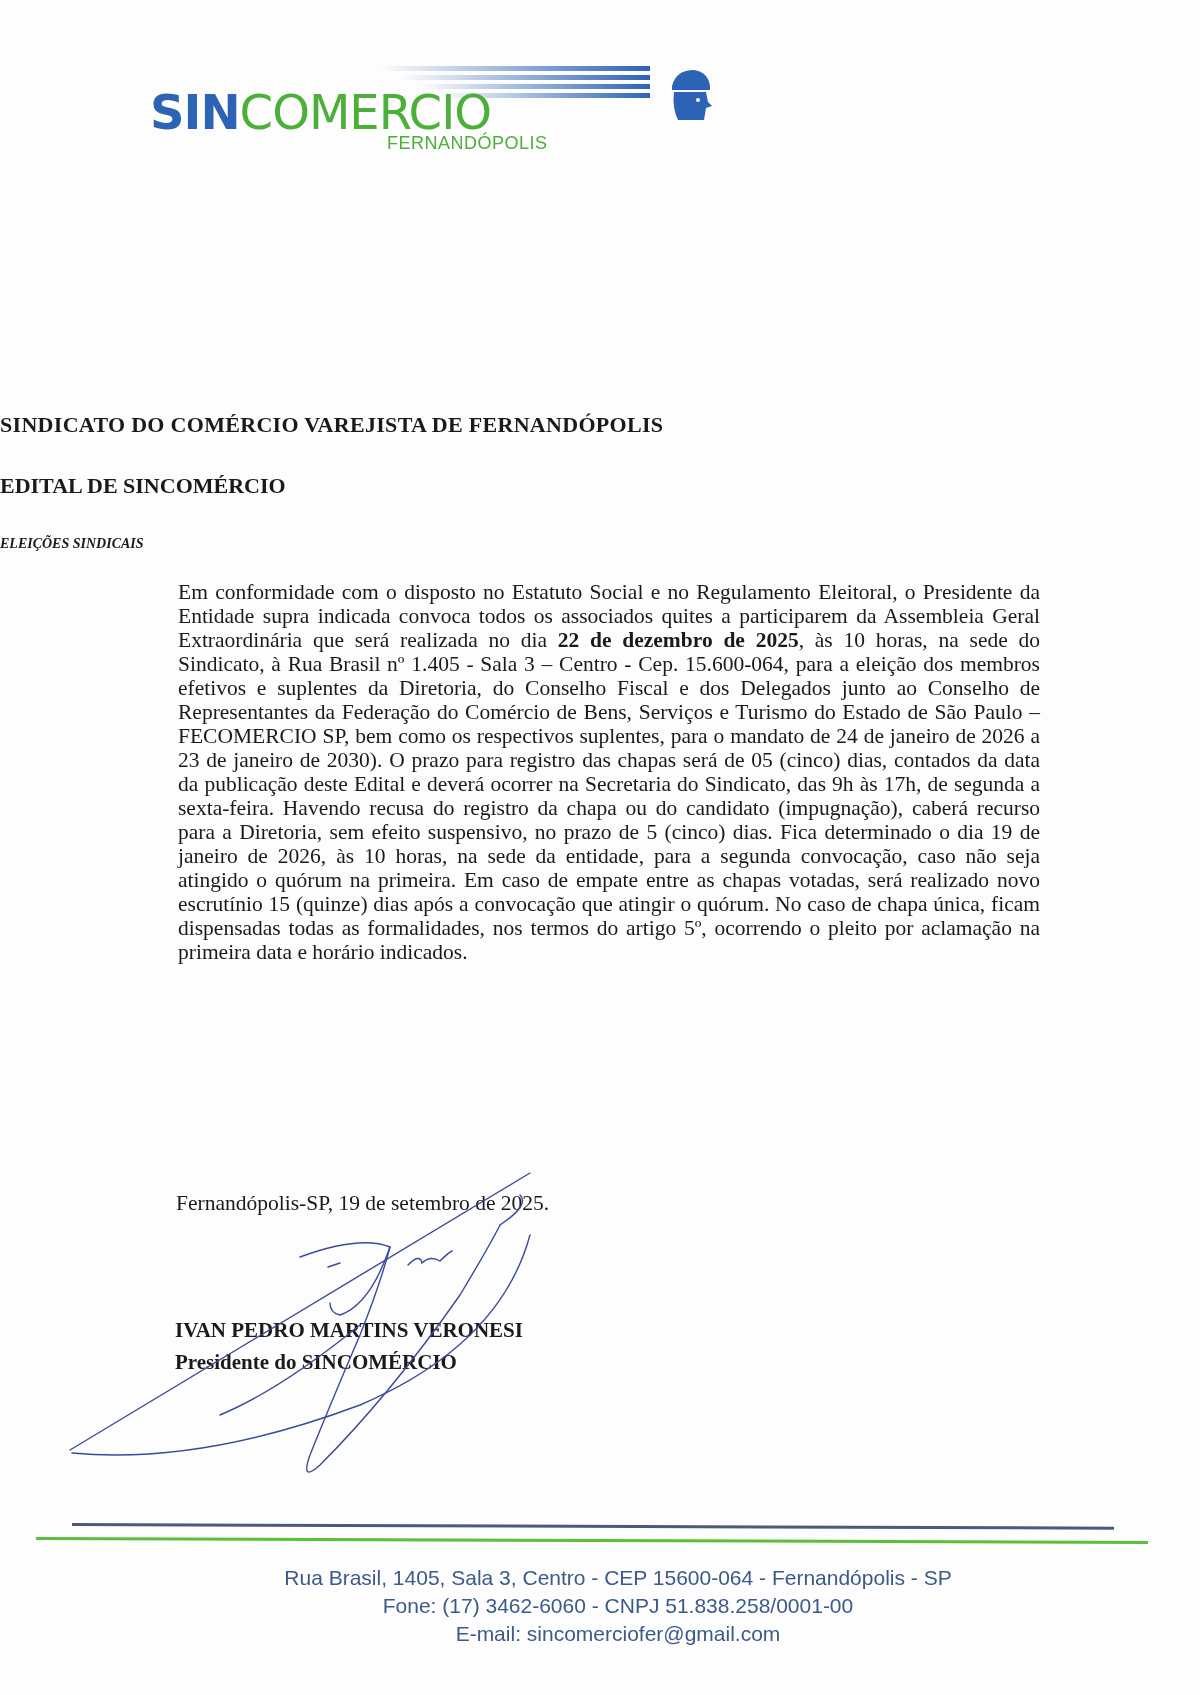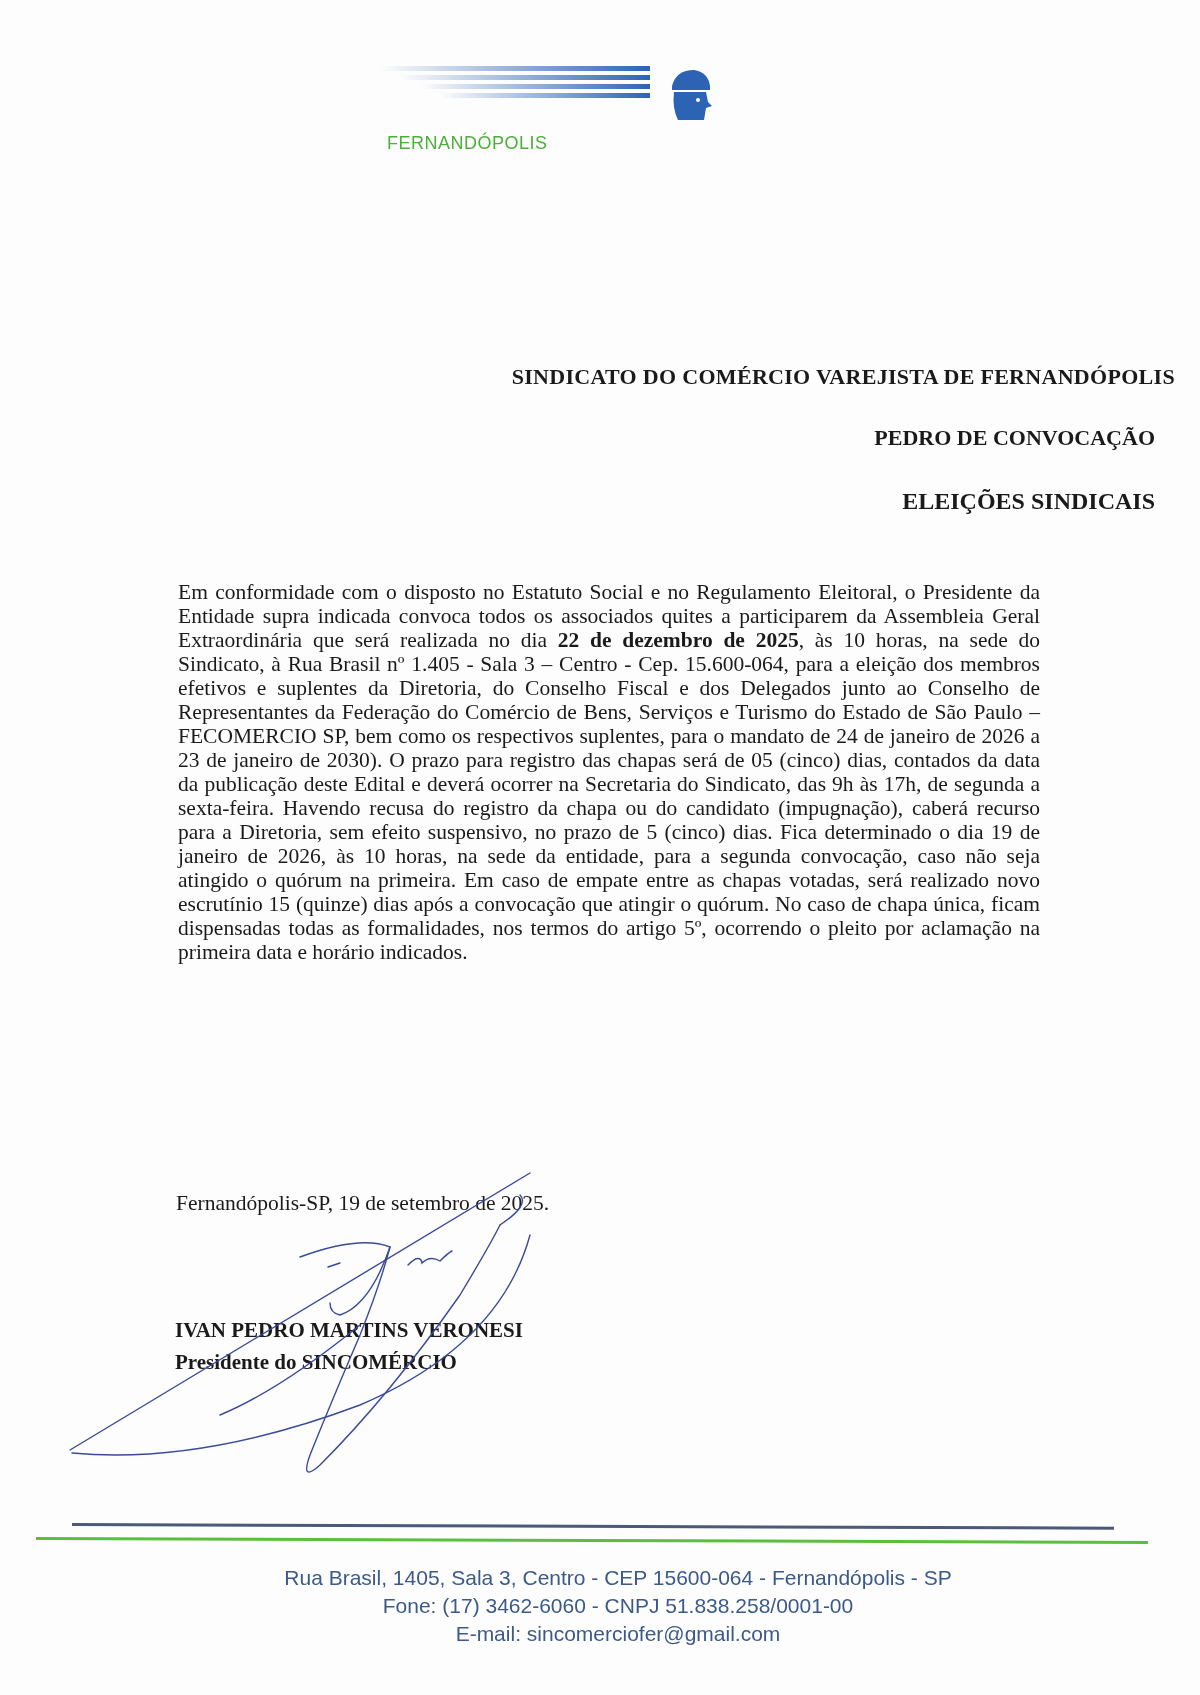--- a/index.html
+++ b/index.html
@@ -14,24 +14,24 @@
     font-size: 48px; font-weight: bold; letter-spacing: -1px; line-height: 1;
   }
   .logo .wordmark .blue { color: #2d63b5; }
   .logo .wordmark .green { color: #4caf3a; font-weight: normal; }
   .logo .city {
     position: absolute; left: 237px; top: 75px; font-family: "Liberation Sans", sans-serif;
     font-size: 18px; color: #4caf3a; letter-spacing: 0.5px;
   }
   .logo .head { position: absolute; left: 518px; top: 10px; width: 44px; height: 58px; }
 
-  .titles { position: absolute; left: 0; width: 1200px; text-align: right; font-weight: bold; }
+  .titles { position: absolute; left: 0; width: 1200px; text-align: left; font-weight: bold; margin-top: 48px; }
   .t1 { top: 364px; font-size: 22px; letter-spacing: 0.3px; left: 0; width: 1175px; }
   .t2 { top: 425px; font-size: 22px; left: 0; width: 1155px; }
-  .t3 { top: 488px; font-size: 24px; left: 0; width: 1155px; }
+  .t3 { top: 488px; font-size: 14px; left: 0; width: 1155px; font-style: italic; }
 
   .body-text {
     position: absolute; left: 178px; top: 580px; width: 862px;
     font-size: 21.5px; line-height: 24px; text-align: justify;
   }
   .body-text b { font-weight: bold; }
 
   .place-date { position: absolute; left: 176px; top: 1191px; font-size: 21.5px; }
   .sig-name { position: absolute; left: 175px; top: 1318px; font-size: 21px; font-weight: bold; }
   .sig-role { position: absolute; left: 175px; top: 1350px; font-size: 21px; font-weight: bold; }
@@ -54,30 +54,33 @@
       <linearGradient id="g" x1="0" x2="1" y1="0" y2="0">
         <stop offset="0" stop-color="#2d63b5" stop-opacity="0"></stop>
         <stop offset="1" stop-color="#2d63b5" stop-opacity="1"></stop>
       </linearGradient>
     </defs>
     <rect x="0" y="6" width="270" height="5" fill="url(#g)"></rect>
     <rect x="20" y="15" width="250" height="5" fill="url(#g)"></rect>
     <rect x="40" y="24" width="230" height="5" fill="url(#g)"></rect>
     <rect x="60" y="33" width="210" height="5" fill="url(#g)"></rect>
   </svg>
+  <div class="wordmark">
+    <span class="blue">SIN</span><span class="green">COMERCIO</span>
+  </div>
   <svg class="head" viewBox="0 0 44 58">
     <path d="M4 18 Q8 2 26 2 Q40 4 42 18 L42 22 L4 22 Z" fill="#2d63b5"></path>
     <path d="M6 24 L38 24 L40 34 L44 38 L38 40 L36 52 L10 52 Q4 40 6 24 Z" fill="#2d63b5"></path>
     <circle cx="30" cy="32" r="2" fill="#fdfdfd"></circle>
   </svg>
   <div class="city">FERNANDÓPOLIS</div>
 </div>
 
 <div class="titles t1">SINDICATO DO COMÉRCIO VAREJISTA DE FERNANDÓPOLIS</div>
-<div class="titles t2">PEDRO DE CONVOCAÇÃO</div>
+<div class="titles t2">EDITAL DE SINCOMÉRCIO</div>
 <div class="titles t3">ELEIÇÕES SINDICAIS</div>
 
 <div class="body-text"><span>Em conformidade com o disposto no Estatuto Social e no Regulamento Eleitoral, o Presidente da Entidade supra indicada convoca todos os associados quites a participarem da Assembleia Geral Extraordinária que será realizada no dia </span><b>22 de dezembro de  2025</b><span>, às 10 horas, na sede do Sindicato, à Rua Brasil nº 1.405 -  Sala 3 – Centro - Cep. 15.600-064, para a eleição dos membros efetivos e suplentes da Diretoria, do Conselho Fiscal e dos Delegados junto ao Conselho de Representantes da Federação do Comércio de Bens, Serviços e Turismo do Estado de São Paulo – FECOMERCIO SP, bem como os respectivos suplentes, para o mandato de 24 de janeiro de 2026 a 23 de janeiro de 2030). O prazo para registro das chapas será de 05 (cinco) dias, contados da data da publicação deste Edital e deverá ocorrer na Secretaria do Sindicato, das 9h às 17h, de segunda a sexta-feira. Havendo recusa do registro da chapa ou do candidato (impugnação), caberá recurso para a Diretoria, sem efeito suspensivo, no prazo de 5 (cinco) dias. Fica determinado o dia 19 de janeiro de 2026, às 10 horas, na sede da entidade, para a segunda convocação, caso não seja atingido o quórum na primeira. Em caso de empate entre as chapas votadas, será realizado novo escrutínio 15 (quinze) dias após a convocação que atingir o quórum. No caso de chapa única, ficam dispensadas todas as formalidades, nos termos do artigo 5º, ocorrendo o pleito por aclamação na primeira data e horário indicados.</span></div>
 
 <div class="place-date">Fernandópolis-SP, 19 de setembro de 2025.</div>
 <div class="sig-name">IVAN PEDRO MARTINS VERONESI</div>
 <div class="sig-role">Presidente do SINCOMÉRCIO</div>
 
 <svg class="signature" viewBox="0 0 560 320">
   <g fill="none" stroke="#3a4a9a" stroke-width="1.4" stroke-linecap="round">

